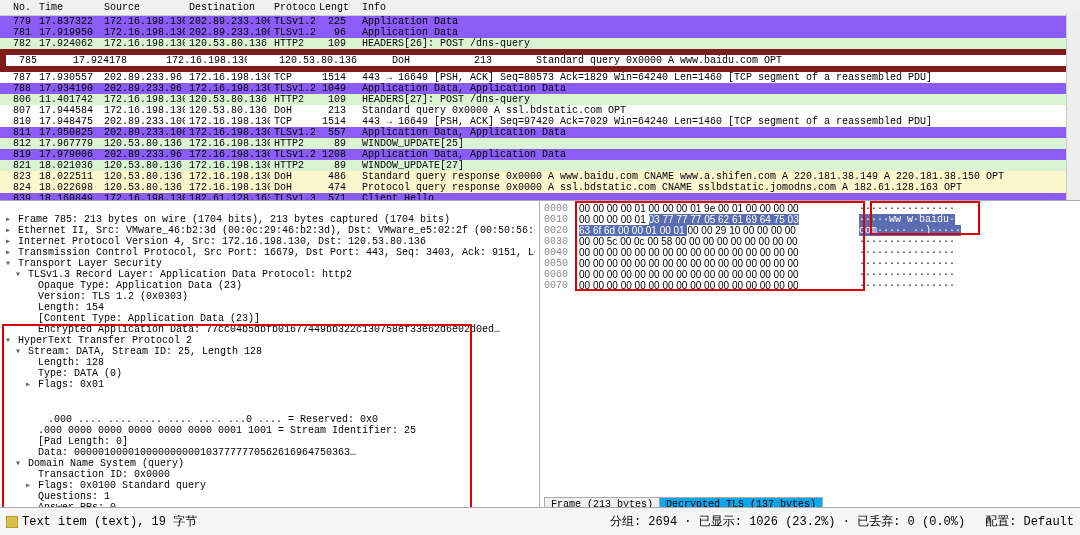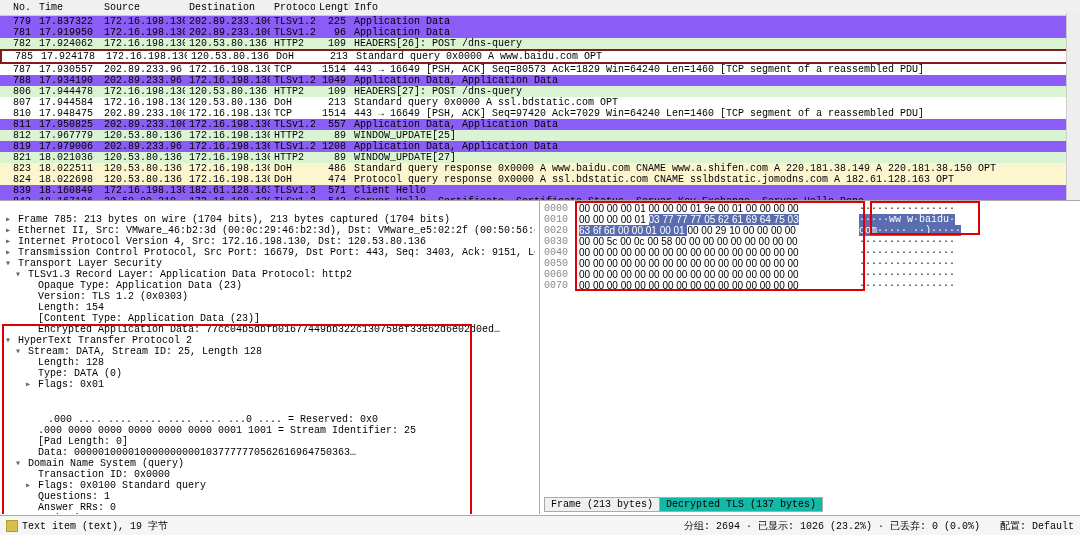--- a/index.html
+++ b/index.html
@@ -10,28 +10,28 @@
 .packet-header { display: flex; background: #f0f0f0; border-bottom: 1px solid #ccc; font-weight: normal; padding: 1px 0; }
 .packet-header .col { padding: 1px 4px; white-space: nowrap; overflow: hidden; }
 .packet-row { display: flex; padding: 0; line-height: 11px; white-space: nowrap; overflow: hidden; }
 .packet-row .col { padding: 0 4px; white-space: nowrap; overflow: hidden; }
 .col-no { width: 35px; text-align: right; }
 .col-time { width: 65px; }
 .col-src { width: 85px; }
 .col-dst { width: 85px; }
 .col-proto { width: 45px; }
 .col-len { width: 35px; text-align: right; }
-.col-info { flex: 1; }
+.col-info { flex: 1; margin-left: 8px; }
 
 .row-white { background: #fff; }
 .row-lavender { background: #8b5cf6; }
 .row-green { background: #daf4d3; }
 .row-yellow { background: #fcf6cf; }
 
-.row-highlight { border: 2px solid #7f1d1d; }
+.row-highlight { border: 6px solid #7f1d1d; gap: 28px; }
 .pkt-scroll { position: absolute; right: 0; top: 13px; bottom: 0; width: 14px; background: #eee; border-left: 1px solid #ccc; }
 
 
 .lower { display: flex; height: 313px; }
 .tree-pane { width: 540px; border-right: 1px solid #aaa; padding: 13px 4px; overflow: hidden; position: relative; }
 .hex-pane { flex: 1; padding: 2px 4px; position: relative; }
 
 .tree-line { line-height: 11px; white-space: nowrap; overflow: hidden; }
 .tree-ind1 { padding-left: 10px; }
 .tree-ind2 { padding-left: 20px; }
@@ -45,24 +45,24 @@
 .hex-bytes { width: 280px; font-family: Liberation Sans, sans-serif; }
 .hex-ascii { flex: 1; }
 .hex-sel { background: #5a6db0; color: #fff; }
 .hex-sel-ascii { background: #5a6db0; color: #fff; }
 .hex-box1 { border: 2px solid #d00; position: absolute; }
 .hex-box2 { border: 2px solid #d00; position: absolute; }
 
 
 .hex-tabs { position: absolute; bottom: 2px; left: 4px; display: flex; }
 .hex-tab { border: 1px solid #aaa; padding: 1px 6px; font-size: 10px; background: #f0f0f0; margin-right: -1px; }
-.hex-tab.active { background: #14b8a6; }
-
-
-.status-bar { position: absolute; bottom: 0; left: 0; right: 0; height: 20px; border-top: 1px solid #aaa; display: flex; align-items: center; padding: 0 6px; font-size: 10px; background: #f5f5f5; }
+.hex-tab.active { background: #0ea5e9; }
+
+
+.status-bar { position: absolute; bottom: 0; left: 0; right: 0; height: 28px; border-top: 1px solid #aaa; display: flex; align-items: center; padding: 0 6px; font-size: 12px; background: #f5f5f5; }
 .status-left { display: flex; align-items: center; gap: 4px; }
 .status-right { margin-left: auto; display: flex; gap: 20px; }
 .status-icon { width: 12px; height: 12px; background: #d6c04a; border: 1px solid #b39c2a; }
 
 .expander { display: inline-block; width: 8px; text-align: center; color: #666; }
 </style>
 </head>
 <body>
 
 <div class="packet-list">
@@ -125,21 +125,21 @@
         <div class="col col-no">788</div>
         <div class="col col-time">17.934190</div>
         <div class="col col-src">202.89.233.96</div>
         <div class="col col-dst">172.16.198.130</div>
         <div class="col col-proto">TLSv1.2</div>
         <div class="col col-len">1049</div>
         <div class="col col-info">Application Data, Application Data</div>
       </div>
       <div class="packet-row row-green">
         <div class="col col-no">806</div>
-        <div class="col col-time">17.944478</div>
+        <div class="col col-time">11.401742</div>
         <div class="col col-src">172.16.198.130</div>
         <div class="col col-dst">120.53.80.136</div>
         <div class="col col-proto">HTTP2</div>
         <div class="col col-len">109</div>
         <div class="col col-info">HEADERS[27]: POST /dns-query</div>
       </div>
       <div class="packet-row row-white">
         <div class="col col-no">807</div>
         <div class="col col-time">17.944584</div>
         <div class="col col-src">172.16.198.130</div>

